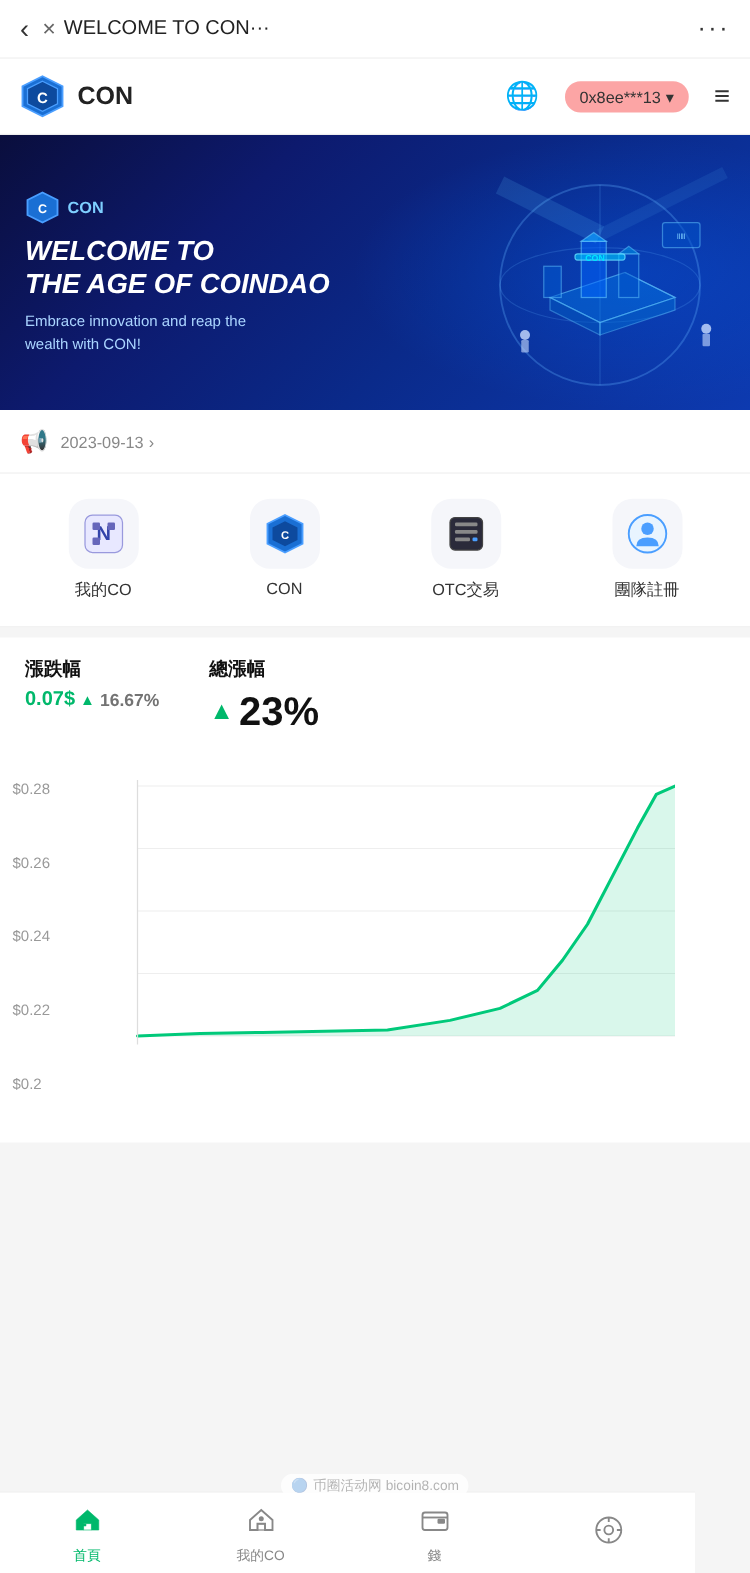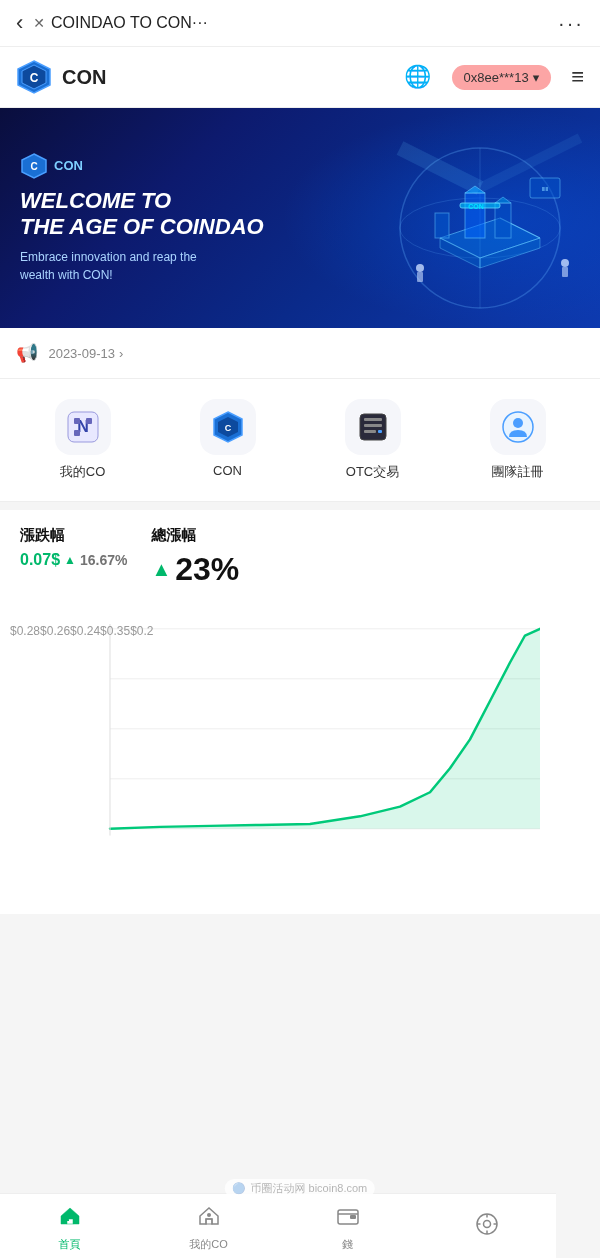--- a/index.html
+++ b/index.html
@@ -200,21 +200,21 @@
       color: #333;
       text-align: center;
     }
 
     
     .stats-section {
       display: flex;
       padding: 16px 20px;
       background: #fff;
       margin-top: 8px;
-      gap: 24px;
+      gap: 40px;
     }
     .stat-block {
       display: flex;
       flex-direction: column;
       gap: 6px;
     }
     .stat-label {
       font-size: 15px;
       font-weight: 700;
       color: #111;
@@ -256,20 +256,21 @@
       position: relative;
       height: 300px;
       padding: 10px 60px 40px 60px;
     }
     .y-axis-labels {
       position: absolute;
       left: 10px;
       top: 10px;
       bottom: 40px;
       display: flex;
+      flex-direction: column;
       justify-content: space-between;
     }
     .y-label {
       font-size: 12px;
       color: #999;
     }
     .chart-svg {
       width: 100%;
       height: 100%;
     }
@@ -332,21 +333,21 @@
   </style>
 </head>
 <body>
 
 <div class="main-content">
 
   <div class="browser-bar">
     <span class="back-btn">‹</span>
     <div class="tab-title">
       <span class="close-x">✕</span>
-      <span>COINDAO TO CON···</span>
+      <span>WELCOME TO CON···</span>
     </div>
     <span class="more-btn">···</span>
   </div>
 
   <div class="app-header">
 
     <svg class="app-logo" viewBox="0 0 36 36">
       <polygon points="18,2 34,10 34,26 18,34 2,26 2,10" fill="#1a6fd4" stroke="#4a9eff" stroke-width="1.5"></polygon>
       <polygon points="18,6 30,12 30,24 18,30 6,24 6,12" fill="#0d4a9e" stroke="#4a9eff" stroke-width="1"></polygon>
       <text x="18" y="23" text-anchor="middle" fill="#fff" font-size="12" font-weight="bold">C</text>
@@ -492,21 +493,21 @@
     </div>
   </div>
 
   <div class="chart-section">
     <div class="chart-area">
       
       <div class="y-axis-labels">
         <span class="y-label">$0.28</span>
         <span class="y-label">$0.26</span>
         <span class="y-label">$0.24</span>
-        <span class="y-label">$0.35</span>
+        <span class="y-label">$0.22</span>
         <span class="y-label">$0.2</span>
       </div>
       
       <svg class="chart-svg" viewBox="0 0 480 260" preserveAspectRatio="none">
 
         <line x1="50" y1="5" x2="480" y2="5" stroke="#eee" stroke-width="1"></line>
         <line x1="50" y1="57" x2="480" y2="57" stroke="#eee" stroke-width="1"></line>
         <line x1="50" y1="109" x2="480" y2="109" stroke="#eee" stroke-width="1"></line>
         <line x1="50" y1="161" x2="480" y2="161" stroke="#eee" stroke-width="1"></line>
         <line x1="50" y1="213" x2="480" y2="213" stroke="#eee" stroke-width="1"></line>

